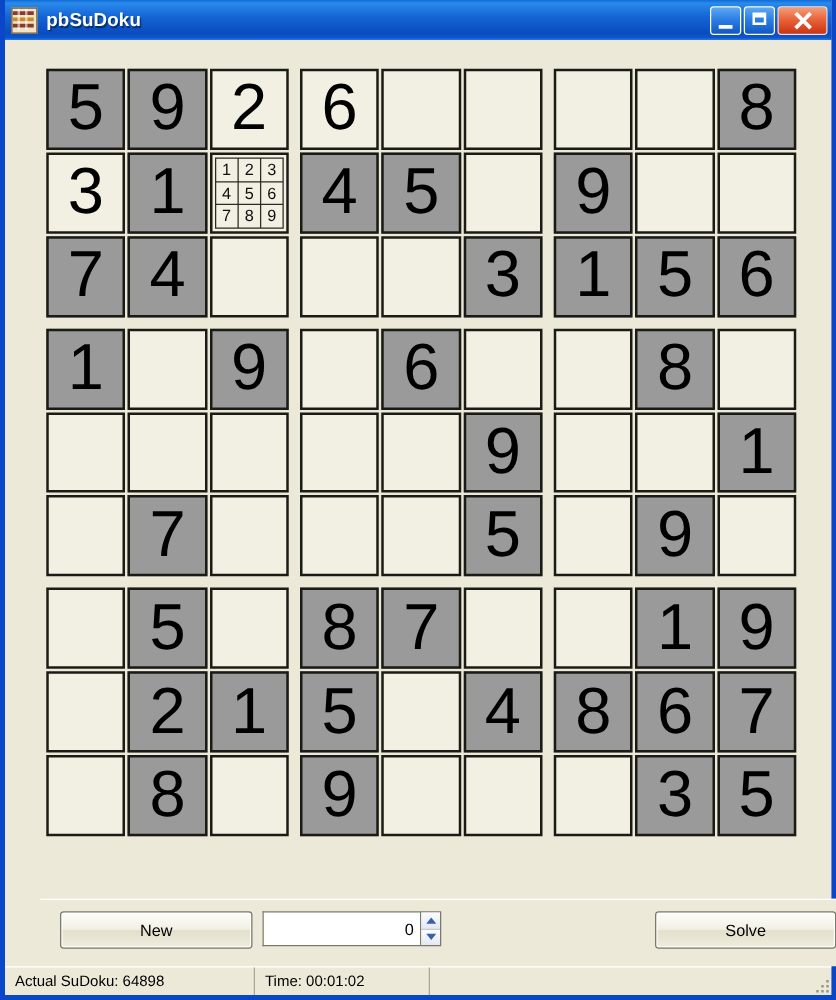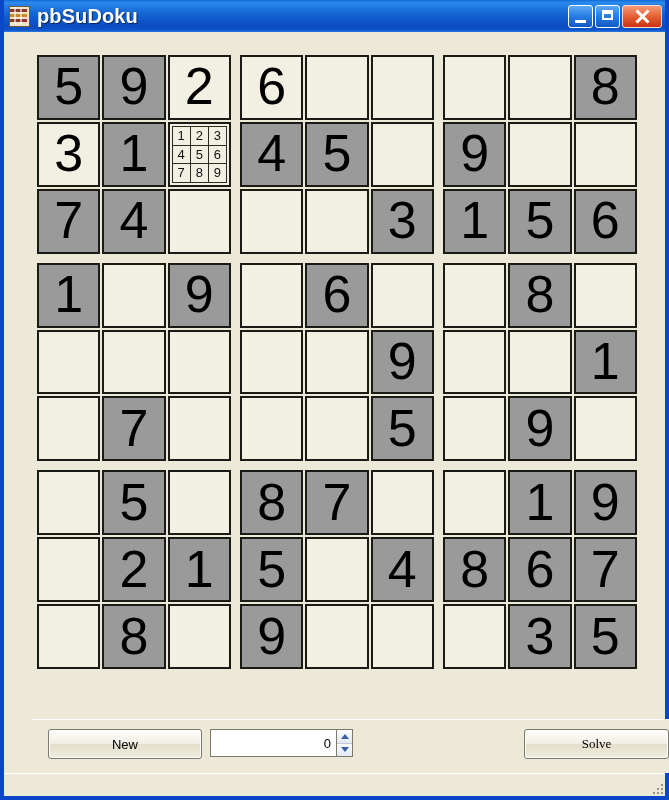--- a/index.html
+++ b/index.html
@@ -56,21 +56,21 @@
     display: block;
     background: #8a3a2a;
   }
   .title-icon i.r1 { left:0; top:2px;  width:17px; height:3px; }
   .title-icon i.r2 { left:0; top:7px;  width:17px; height:3px; background:#c98a2a; }
   .title-icon i.r3 { left:0; top:12px; width:17px; height:3px; }
   .title-icon i.c1 { left:4px; top:0; width:2px; height:17px; background:rgba(255,255,255,.55); }
   .title-icon i.c2 { left:10px; top:0; width:2px; height:17px; background:rgba(255,255,255,.55); }
   .title-text {
     color: #ffffff;
-    font-size: 20px;
+    font-size: 15px;
     font-weight: bold;
     letter-spacing: .1px;
     text-shadow: 1px 1px 1px rgba(0,0,0,.55);
     flex: 1 1 auto;
     white-space: nowrap;
     overflow: hidden;
   }
   .caption-buttons { display: flex; gap: 2px; align-items: center; }
   .cbtn {
     width: 25px; height: 23px;
@@ -219,21 +219,21 @@
     font-size: 13px;
     color: #000;
     display: flex;
     align-items: center;
     justify-content: center;
     box-shadow: inset 0 0 0 1px #ffffff;
     cursor: default;
   }
   .btn.new   { left: 16px;  width: 152px; }
   .btn.enter { left: 339px; width: 137px; color: #9a9a8e; border-color: #b5b3a2; box-shadow: inset 0 0 0 1px #f6f5ec; }
-  .btn.solve { left: 492px; width: 143px; font-family: Liberation Serif, serif; }
+  .btn.solve { left: 492px; width: 143px; }
 
   .spin-wrap {
     position: absolute;
     left: 178px;
     top: 9px;
     width: 143px;
     height: 28px;
     display: flex;
   }
   .spin-field {
@@ -543,20 +543,22 @@
             <span class="arrow down"></span>
           </div>
         </div>
       </div>
 
       <div class="btn solve">Solve</div>
     </div>
   </div>
 
   <div class="statusbar">
+    <div class="status-cell s1">Actual SuDoku: 64898</div>
+    <div class="status-cell s2">Time: 00:01:02</div>
     <div class="status-cell s3"></div>
     <div class="grip">
       <i style="right:0;bottom:0"></i>
         <i style="right:4px;bottom:0"></i>
         <i style="right:8px;bottom:0"></i>
       <i style="right:0;bottom:4px"></i>
         <i style="right:4px;bottom:4px"></i>
       <i style="right:0;bottom:8px"></i>
     </div>
   </div>

